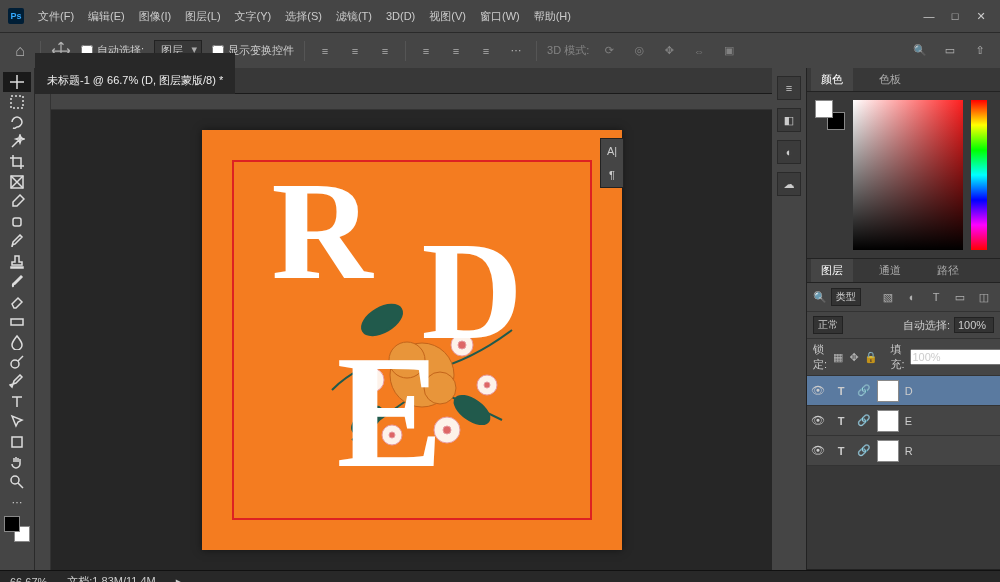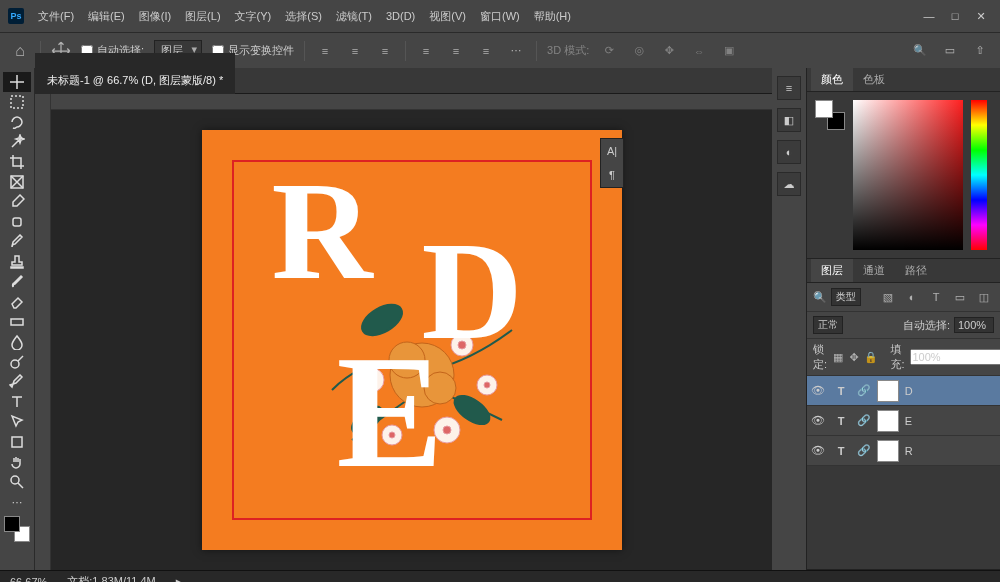--- a/index.html
+++ b/index.html
@@ -40,21 +40,21 @@
 .letter{position:absolute;font-family:Georgia,serif;font-weight:bold;color:#fff}
 .lR{font-size:140px;left:70px;top:20px}
 .lD{font-size:140px;left:220px;top:80px}
 .lE{font-size:160px;left:135px;top:190px}
 .floral{position:absolute;left:110px;top:140px;width:220px;height:200px}
 .a-float{position:absolute;right:148px;top:28px;width:24px;height:50px;background:#454545;border:1px solid #222;display:flex;flex-direction:column;align-items:center;justify-content:space-around}
 .side-icons{width:34px;background:#454545;display:flex;flex-direction:column;align-items:center;padding-top:8px;gap:8px}
 .side-ic{width:24px;height:24px;background:#3b3b3b;border:1px solid #2a2a2a;display:flex;align-items:center;justify-content:center}
 .panels{width:194px;background:#383838;display:flex;flex-direction:column;border-left:1px solid #222}
 .panel{border-bottom:1px solid #222}
-.panel-tabs{height:24px;display:flex;align-items:flex-end;border-bottom:1px solid #222;padding-left:4px;gap:0}
+.panel-tabs{height:24px;display:flex;align-items:flex-end;border-bottom:1px solid #222;padding-left:4px;gap:16px}
 .ptab{padding:4px 10px;background:#383838;color:#aaa;font-size:11px}
 .ptab.active{background:#454545;color:#fff}
 .color-body{padding:8px;display:flex;gap:8px}
 .color-sw{position:relative;width:30px;height:30px}
 .color-sw .fg{position:absolute;width:18px;height:18px;background:#fff;border:1px solid #888;left:0;top:0;z-index:2}
 .color-sw .bg{position:absolute;width:18px;height:18px;background:#000;border:1px solid #888;right:0;bottom:0}
 .gradient-sq{width:110px;height:150px;background:linear-gradient(to right,#fff,#ff2020);position:relative}
 .gradient-sq::after{content:"";position:absolute;inset:0;background:linear-gradient(to bottom,transparent,#000)}
 .hue{width:16px;height:150px;background:linear-gradient(to bottom,#f00,#ff0,#0f0,#0ff,#00f,#f0f,#f00)}
 .layers-body{background:#454545}

